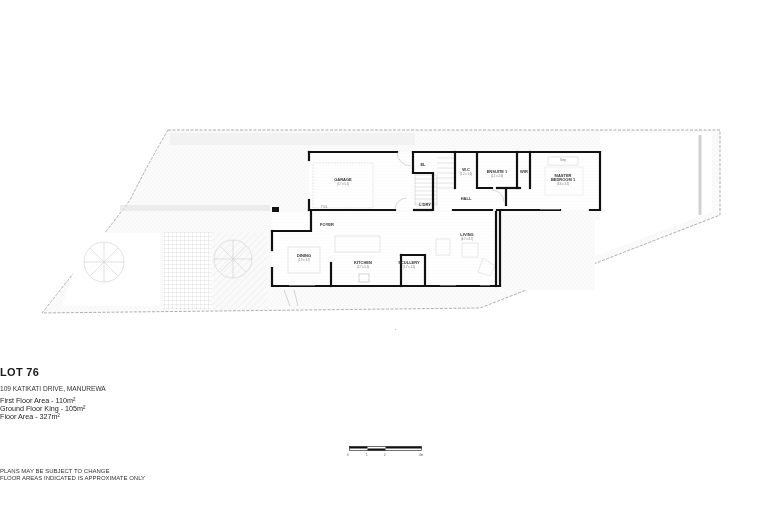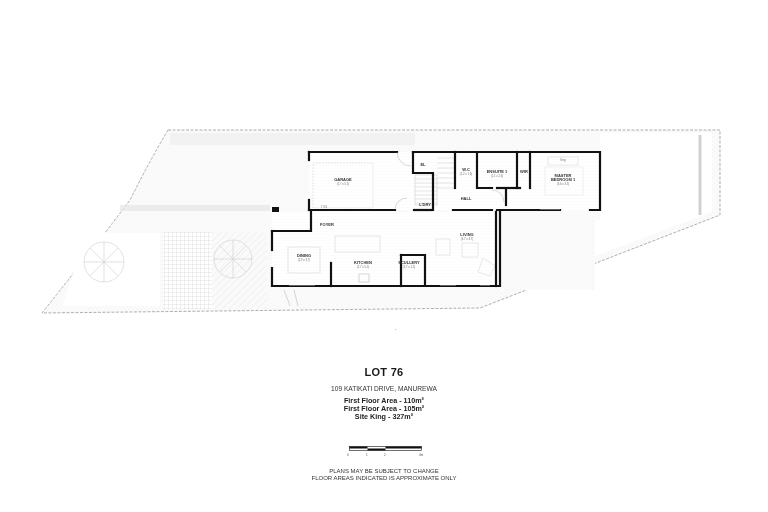--- a/index.html
+++ b/index.html
@@ -1,23 +1,23 @@
 <!DOCTYPE html>
 <html><head>
 <meta charset="utf-8">
 <style>
   html,body{margin:0;padding:0;background:#ffffff;}
   body{width:768px;height:512px;position:relative;overflow:hidden;font-family:"Liberation Sans",sans-serif;color:#1a1a1a;}
   #plan{position:absolute;left:0;top:0;width:768px;height:330px;}
   .room-label{font-family:"Liberation Sans",sans-serif;font-size:4px;font-weight:bold;fill:#333;text-anchor:middle;}
   .room-dim{font-family:"Liberation Sans",sans-serif;font-size:2.8px;fill:#777;text-anchor:middle;}
-  .info{position:absolute;left:0;width:768px;text-align:center;}
+  .info{position:absolute;left:0;width:768px;}
   .lot-title{top:366px;font-size:11px;font-weight:bold;letter-spacing:0.3px;}
   .address{top:385px;font-size:6.6px;color:#333;}
-  .areas{top:397px;font-size:7.2px;font-weight:bold;line-height:8px;color:#222;}
+  .areas{top:397px;font-size:7.2px;font-weight:normal;line-height:8px;color:#222;}
   .areas div{margin:0;}
   .scale{position:absolute;left:349px;top:446px;width:73px;height:5px;}
   .scale-ticks{position:absolute;left:347px;top:453px;width:80px;height:5px;font-size:3px;color:#555;}
   .scale-ticks span{position:absolute;}
   .disclaimer{top:468px;font-size:6px;line-height:7px;color:#333;}
 </style>
 </head>
 <body>
 
 <svg id="plan" viewBox="0 0 768 330" xmlns="http://www.w3.org/2000/svg">
@@ -161,22 +161,22 @@
     <line x1="367" y1="335" x2="400" y2="337" stroke="#ccc" stroke-width="0.5"></line>
     <path d="M395 330 L403 338 L396 346" fill="none" stroke="#111" stroke-width="1.4"></path>
     <text x="406" y="341" font-size="3" fill="#444" transform="rotate(80 406 341)" font-family="Liberation Sans, sans-serif">NORTH</text>
   </g>
 </svg>
 
 <div class="info lot-title">LOT 76</div>
 <div class="info address">109 KATIKATI DRIVE, MANUREWA</div>
 <div class="info areas">
   <div>First Floor Area - 110m²</div>
-  <div>First Floor Area - 105m²</div>
-  <div>Site King - 327m²</div>
+  <div>Ground Floor King - 105m²</div>
+  <div>Floor Area - 327m²</div>
 </div>
 
 <svg class="scale" viewBox="0 0 73 5">
   <rect x="0.5" y="0.5" width="72" height="4" fill="#fff" stroke="#111" stroke-width="0.6"></rect>
   <rect x="0.5" y="0.5" width="18" height="2" fill="#111"></rect>
   <rect x="18.5" y="2.5" width="18" height="2" fill="#111"></rect>
   <rect x="36.5" y="0.5" width="36" height="2" fill="#111"></rect>
 </svg>
 <div class="scale-ticks">
   <span style="left:0">0</span>

